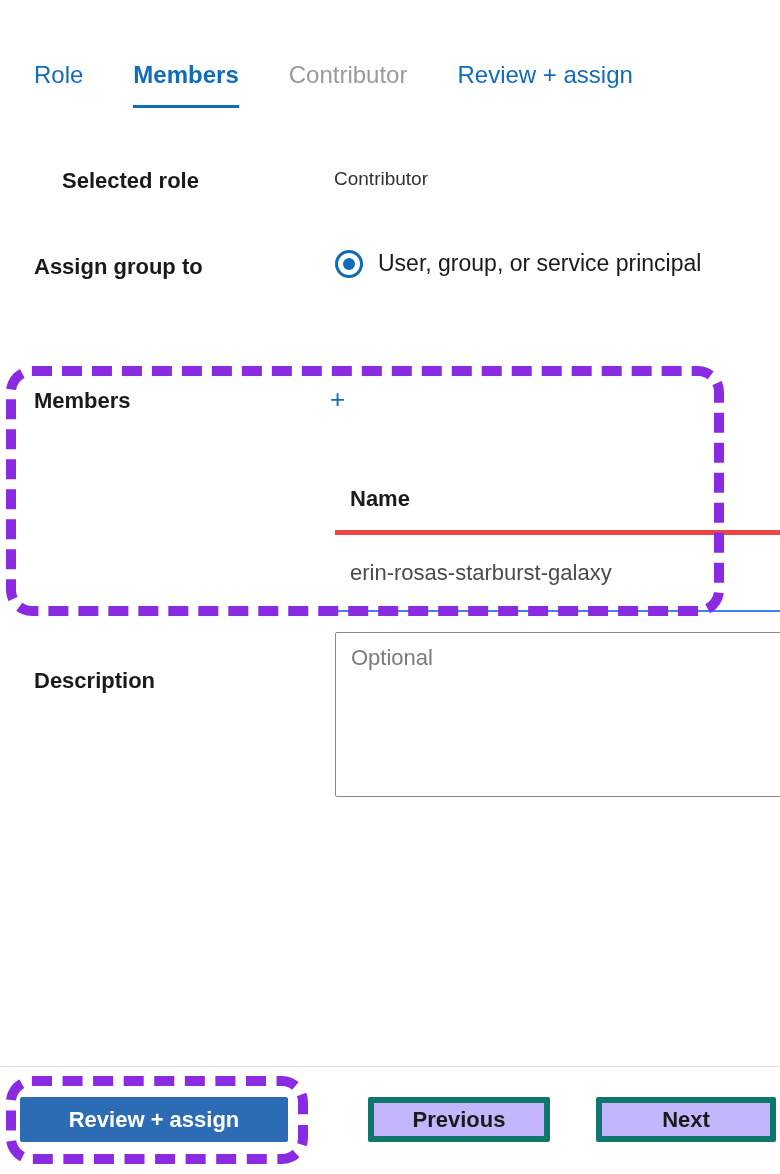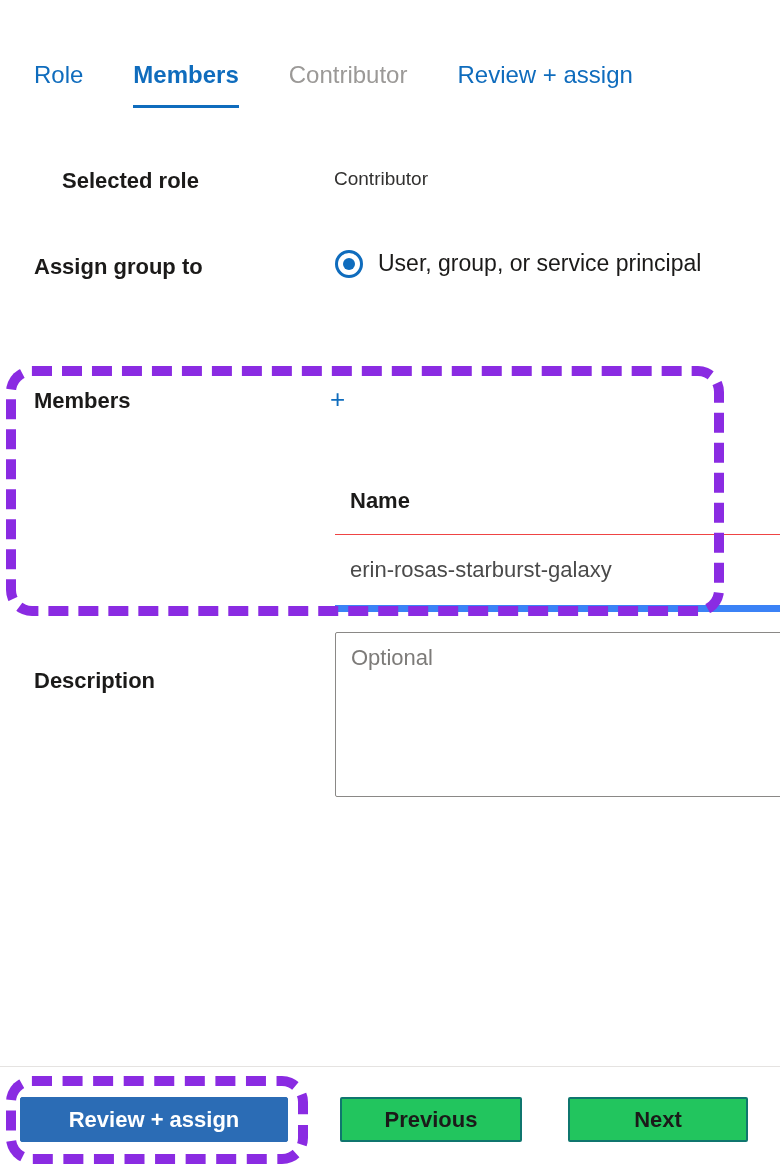--- a/index.html
+++ b/index.html
@@ -45,26 +45,26 @@
   .select-members {
     position: absolute; left: 330px; top: 386px;
     font-size: 23px; color: #0f6cbd; cursor: pointer;
     display: flex; align-items: center; gap: 8px;
   }
   .plus-glyph { font-size: 26px; line-height: 26px; color: #0f6cbd; }
 
   .members-table { position: absolute; left: 335px; top: 468px; width: 445px; }
   .members-table .thead {
     height: 67px; display: flex; align-items: center;
-    border-bottom: 1px solid #ef4444;
+    border-bottom: 5px solid #ef4444;
     font-size: 22px; font-weight: 700; color: #1b1a19; padding-left: 15px;
   }
   .members-table .trow {
     height: 77px; display: flex; align-items: center;
-    border-bottom: 7px solid #3b82f6;
+    border-bottom: 2px solid #3b82f6;
     font-size: 22px; color: #4a4a4a; padding-left: 15px;
   }
 
   
   .description-box {
     position: absolute; left: 335px; top: 632px;
     width: 452px; height: 165px;
     border: 1px solid #8a8886; border-radius: 2px;
     font-family: "Liberation Sans", sans-serif;
     font-size: 22px; color: #323130;
@@ -75,21 +75,21 @@
   
   .footer-divider { position: absolute; left: 0; top: 1066px; width: 780px; height: 1px; background: #e5e3e1; }
   .btn {
     position: absolute; top: 1097px; height: 45px;
     font-family: "Liberation Sans", sans-serif;
     font-size: 22px; font-weight: 700;
     display: flex; align-items: center; justify-content: center;
     border-radius: 2px; cursor: pointer;
   }
   .btn.primary { left: 20px; width: 268px; background: #2b6cb5; color: #ffffff; border: 1px solid #2b6cb5; }
-  .btn.secondary { background: #22c55e; color: #1b1a19; border: 2px solid #0f766e; }
+  .btn.secondary { background: #c4b5fd; color: #1b1a19; border: 6px solid #0f766e; margin-left: 28px; }
   .btn.previous { left: 340px; width: 182px; }
   .btn.next { left: 568px; width: 180px; }
 
   
   .annotation {
     position: absolute; border: 10px dashed #8a2be2; border-radius: 26px;
     pointer-events: none; background: transparent;
   }
   .annotation.members-area { left: 6px; top: 366px; width: 718px; height: 250px; }
   .annotation.review-btn { left: 6px; top: 1076px; width: 302px; height: 88px; }

